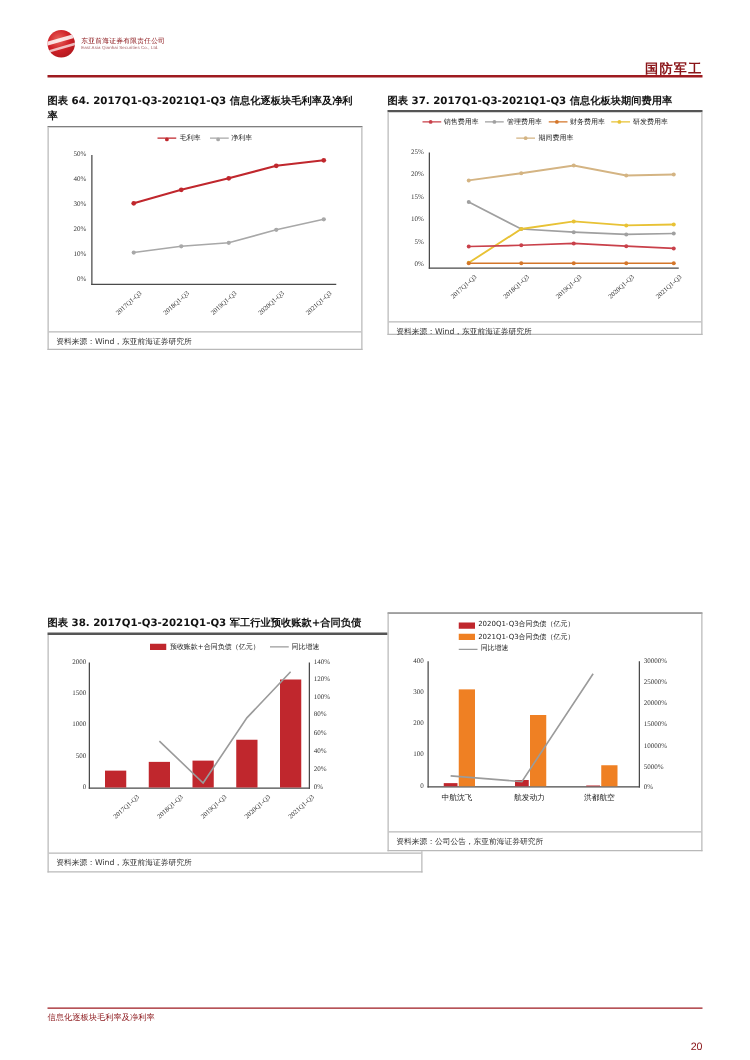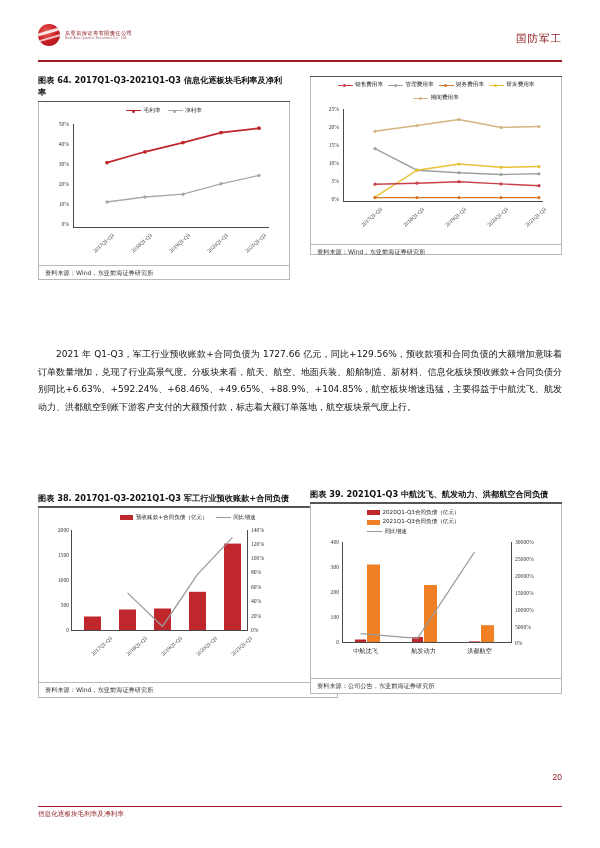--- a/index.html
+++ b/index.html
@@ -10,21 +10,21 @@
   .header{position:absolute;left:0;top:24px;width:600px;height:40px;}
   .logo-wrap{position:absolute;left:38px;top:0;display:flex;align-items:center;gap:5px;}
   .logo-mark{width:22px;height:22px;border-radius:50%;background:
       radial-gradient(circle at 40% 35%, #e8645c 0%, #cf2027 45%, #9e1418 100%);
       position:relative;overflow:hidden;flex:none;}
   .logo-mark:before{content:"";position:absolute;left:-3px;top:6px;width:30px;height:3px;background:rgba(255,255,255,.85);transform:rotate(-16deg);}
   .logo-mark:after{content:"";position:absolute;left:-3px;top:13px;width:30px;height:2px;background:rgba(255,255,255,.7);transform:rotate(-16deg);}
   .logo-text{display:flex;flex-direction:column;justify-content:center;line-height:1.15;}
   .logo-cn{font-size:5.4px;color:#8a1418;letter-spacing:.2px;font-family:"DejaVu Sans",sans-serif;}
   .logo-en{font-size:3.5px;color:#a35b5f;letter-spacing:.1px;font-family:"Liberation Sans",sans-serif;}
-  .header-right{position:absolute;right:38px;top:8px;font-size:10.5px;font-weight:normal;color:#8a1418;letter-spacing:1px;font-family:"DejaVu Sans",sans-serif;}
+  .header-right{position:absolute;right:38px;top:24px;font-size:10.5px;font-weight:bold;color:#8a1418;letter-spacing:1px;font-family:"DejaVu Sans",sans-serif;}
   .header-rule{position:absolute;left:38px;top:60px;width:524px;height:1.6px;background:#9e1b20;}
 
   
   .panel{position:absolute;box-sizing:border-box;}
   .panel-title{font-size:8.2px;font-weight:bold;color:#111;line-height:1.5;font-family:"DejaVu Sans",sans-serif;}
   .panel-rule{height:1.3px;background:#555;margin-top:2px;}
   .panel-box{border:1px solid #b9b9b9;border-top:none;box-sizing:border-box;position:relative;background:#fff;}
   .panel-src{font-size:6.2px;color:#333;padding:3px 0 0 6px;font-family:"DejaVu Sans",sans-serif;border-top:1px solid #b9b9b9;}
 
   .legend{display:flex;flex-wrap:wrap;justify-content:center;gap:7px;padding-top:5px;}
@@ -41,21 +41,21 @@
   .axis{position:absolute;background:#4a4a4a;}
 
   
   .h3{position:absolute;font-size:11px;font-weight:bold;color:#b8322c;line-height:1.55;font-family:"DejaVu Sans",sans-serif;}
   .h4{position:absolute;font-size:9.4px;font-weight:bold;color:#b8322c;font-family:"DejaVu Sans",sans-serif;}
   .para{position:absolute;font-size:9px;color:#111;line-height:1.95;text-align:justify;text-justify:inter-ideograph;text-indent:2em;font-family:"DejaVu Sans",sans-serif;}
 
   
   .footer-rule{position:absolute;left:38px;top:806px;width:524px;height:1.4px;background:#9e1b20;}
   .footer-txt{position:absolute;left:38px;top:810px;font-size:6.6px;color:#8a1418;font-family:"DejaVu Sans",sans-serif;}
-  .footer-pg{position:absolute;right:38px;top:772px;font-size:8.5px;color:#8a1418;font-family:Liberation Sans, sans-serif;}
+  .footer-pg{position:absolute;right:38px;top:832px;font-size:8.5px;color:#8a1418;font-family:Liberation Sans, sans-serif;}
 </style>
 </head>
 <body>
 
 <div class="page">
 
   <div class="header">
     <div class="logo-wrap">
       <div class="logo-mark"></div>
       <div class="logo-text">
@@ -121,20 +121,21 @@
         <div class="xt" style="left:98px;top:117px;width:50px;">2019Q1-Q3</div>
         <div class="xt" style="left:136px;top:117px;width:50px;">2020Q1-Q3</div>
         <div class="xt" style="left:174px;top:117px;width:50px;">2021Q1-Q3</div>
       </div>
 
       <div class="panel-src">资料来源：Wind，东亚前海证券研究所</div>
     </div>
   </div>
 
   <div class="panel" style="left:310px;top:74px;width:252px;">
+    <div class="panel-title">图表 37. 2017Q1-Q3-2021Q1-Q3 信息化板块期间费用率</div>
     <div class="panel-rule"></div>
     <div class="panel-box" style="height:178px;">
 
       <div class="legend" style="padding:4px 10px 0 10px;gap:5px;">
         <span class="lg" style="color:#c9404a">
           <span class="lg-line dot" style="border-color:#c9404a"></span>
           <span style="color:#222">销售费用率</span>
         </span>
         <span class="lg" style="color:#a0a0a0">
           <span class="lg-line dot" style="border-color:#a0a0a0"></span>
@@ -217,21 +218,20 @@
         <div class="xt" style="left:60px;top:104px;width:50px;">2018Q1-Q3</div>
         <div class="xt" style="left:102px;top:104px;width:50px;">2019Q1-Q3</div>
         <div class="xt" style="left:144px;top:104px;width:50px;">2020Q1-Q3</div>
         <div class="xt" style="left:182px;top:104px;width:50px;">2021Q1-Q3</div>
       </div>
 
       <div class="panel-src">资料来源：Wind，东亚前海证券研究所</div>
     </div>
   </div>
 
-  <div class="para" style="left:38px;top:346px;width:524px;">2021 年 Q1-Q3，军工行业预收账款+合同负债为 1727.66 亿元，同比+129.56%，预收款项和合同负债的大额增加意味着订单数量增加，兑现了行业高景气度。分板块来看，航天、航空、地面兵装、船舶制造、新材料、信息化板块预收账款+合同负债分别同比+6.63%、+592.24%、+68.46%、+49.65%、+88.9%、+104.85%，航空板块增速迅猛，主要得益于中航沈飞、航发动力、洪都航空到账下游客户支付的大额预付款，标志着大额订单落地，航空板块景气度上行。</div>
 
   <div class="panel" style="left:38px;top:492px;width:300px;">
     <div class="panel-title">图表 38. 2017Q1-Q3-2021Q1-Q3 军工行业预收账款+合同负债</div>
     <div class="panel-rule"></div>
     <div class="panel-box" style="height:190px;">
 
       <div class="legend" style="padding-top:6px;gap:8px;">
         <span class="lg">
           <span class="lg-sw" style="background:#c0272d"></span>
           <span>预收账款+合同负债（亿元）</span>
@@ -281,21 +281,20 @@
         <div class="xt" style="left:92px;top:113px;width:48px;">2019Q1-Q3</div>
         <div class="xt" style="left:127px;top:113px;width:48px;">2020Q1-Q3</div>
         <div class="xt" style="left:162px;top:113px;width:48px;">2021Q1-Q3</div>
       </div>
 
       <div class="panel-src">资料来源：Wind，东亚前海证券研究所</div>
     </div>
   </div>
 
   <div class="panel" style="left:310px;top:488px;width:252px;">
-    <div class="panel-title">图表 39. 2021Q1-Q3 中航沈飞、航发动力、洪都航空合同负债</div>
     <div class="panel-rule"></div>
     <div class="panel-box" style="height:190px;">
 
       <div style="padding:5px 0 0 56px;">
         <div class="lg" style="margin-bottom:1.5px;">
           <span class="lg-sw" style="background:#c0272d"></span>
           <span>2020Q1-Q3合同负债（亿元）</span>
         </div>
         <div class="lg" style="margin-bottom:1.5px;">
           <span class="lg-sw" style="background:#ef8023"></span>

